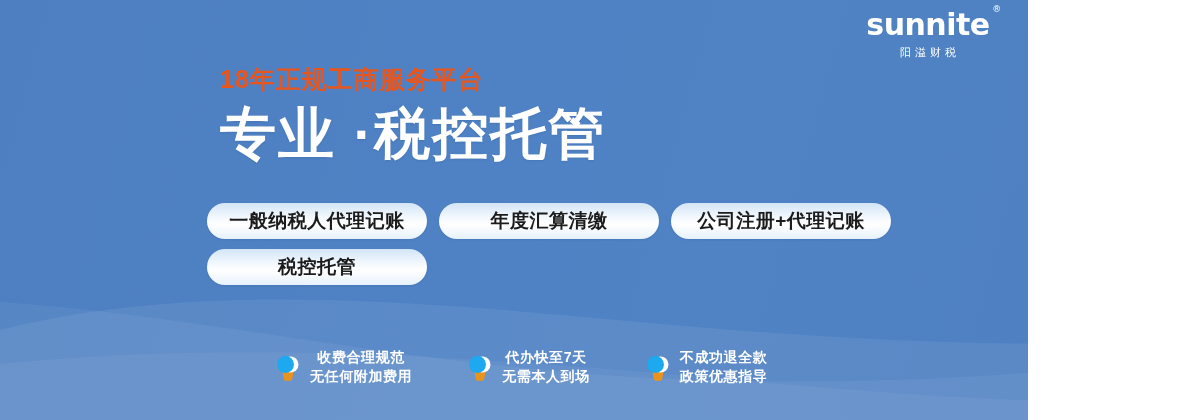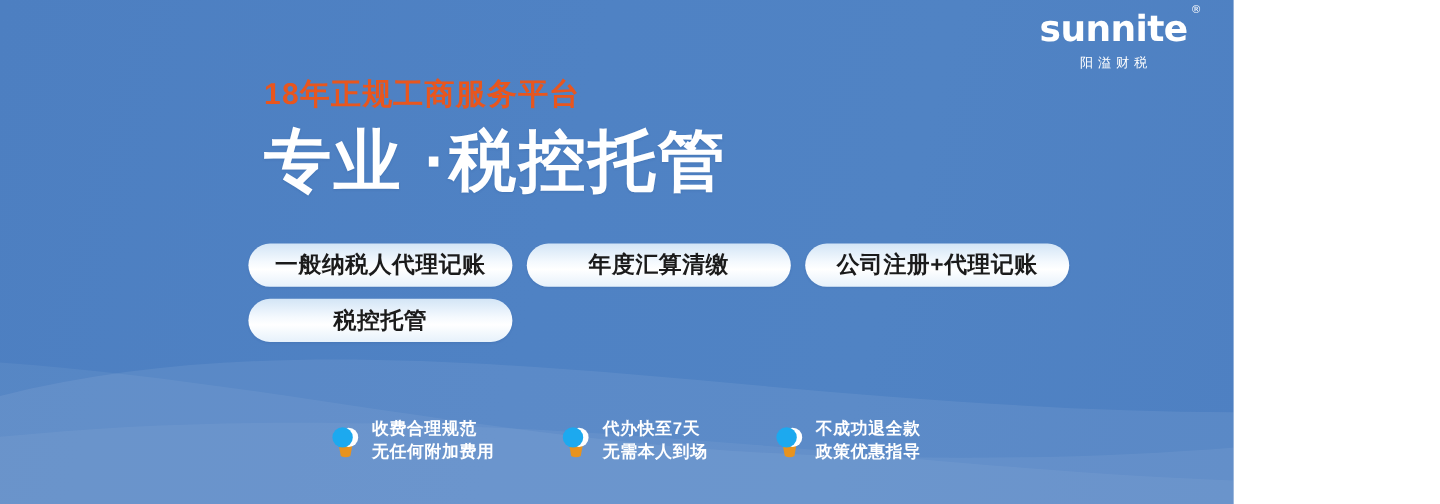--- a/index.html
+++ b/index.html
@@ -133,20 +133,21 @@
     width: 26px;
     height: 30px;
     flex: 0 0 26px;
   }
   .feature-icon svg { display: block; }
   .feature-text {
     display: flex;
     flex-direction: column;
     gap: 4px;
     line-height: 1.05;
+    text-align: center;
   }
   .feature-line {
     color: #ffffff;
     font-size: 14px;
     font-weight: 700;
     letter-spacing: 0.6px;
     white-space: nowrap;
   }
 </style>
 </head>

